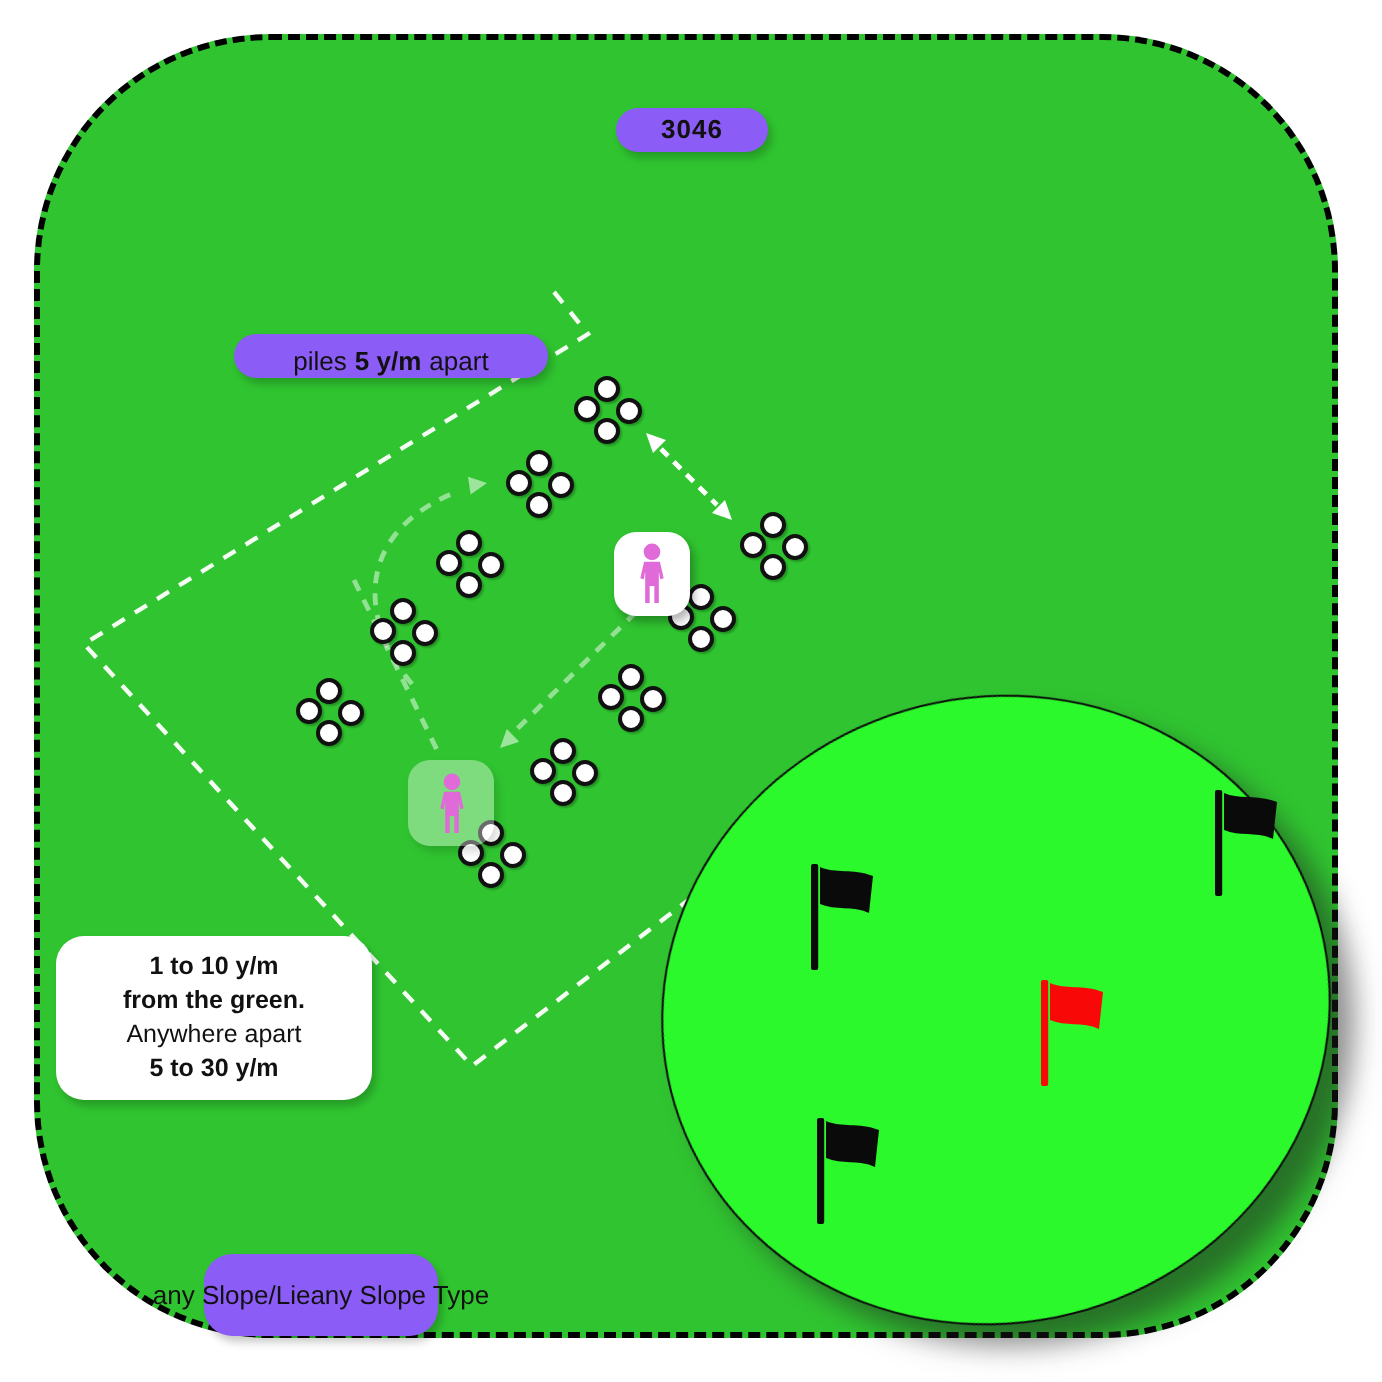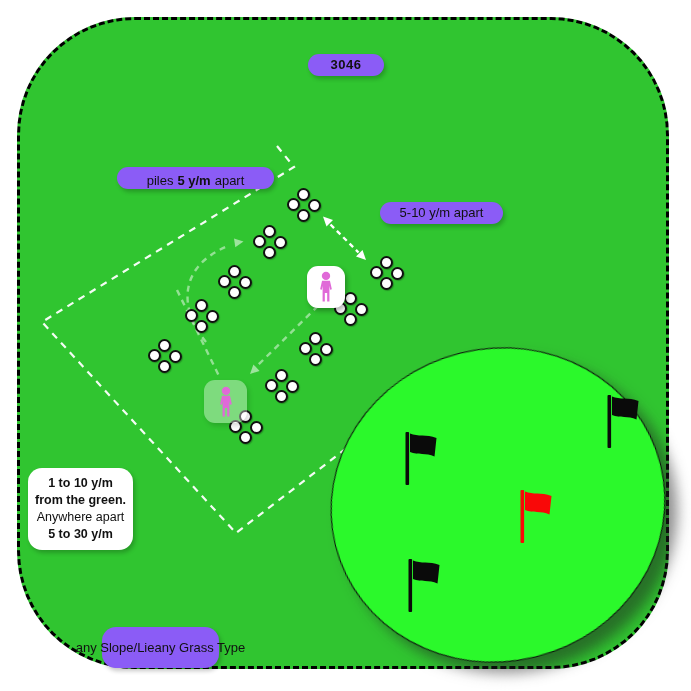--- a/index.html
+++ b/index.html
@@ -49,21 +49,21 @@
     box-shadow:2px 3px 4px rgba(0,0,0,0.22);
     display:flex;align-items:center;justify-content:center;
     font-size:13px;line-height:1.2;color:#111;white-space:nowrap;
   }
   #badge-3046{left:308px;top:54px;width:76px;height:22px;font-weight:bold;letter-spacing:0.5px;}
   #piles-pill{left:117px;top:167px;width:157px;height:22px;align-items:flex-end;}
   #piles-pill .seg{margin:0 2px;}
   #spacing-pill{left:380px;top:202px;width:123px;height:22px;}
   #conditions-pill{left:102px;top:627px;width:117px;height:41px;flex-direction:row;border-radius:14px;}
   .info-box{
-    position:absolute;left:28px;top:468px;width:105px;background:#fff;border-radius:14px;
+    position:absolute;left:28px;top:468px;width:158px;background:#fff;border-radius:14px;
     box-shadow:2px 3px 4px rgba(0,0,0,0.22);padding:7px 2px;box-sizing:border-box;
     text-align:center;font-size:12.5px;line-height:17px;color:#111;
   }
   .b{font-weight:bold;}
 </style>
 </head>
 <body>
 
 <div class="stage">
 
@@ -187,29 +187,26 @@
   <div class="pill" id="badge-3046">
     <span>3046</span>
   </div>
 
   <div class="pill" id="piles-pill">
     <span class="seg">piles</span>
     <span class="seg b">5 y/m</span>
     <span class="seg">apart</span>
   </div>
 
-  <div class="pill" id="spacing-pill">
-    <span>5-10 y/m apart</span>
-  </div>
 
   <div class="info-box">
     <div class="b">1 to 10 y/m</div>
     <div class="b">from the green.</div>
     <div>Anywhere apart</div>
     <div class="b">5 to 30 y/m</div>
   </div>
 
   <div class="pill" id="conditions-pill">
     <div>any Slope/Lie</div>
-    <div>any Grass Type</div>
+    <div>any Slope Type</div>
   </div>
 
 </div>
 
 </body></html>

